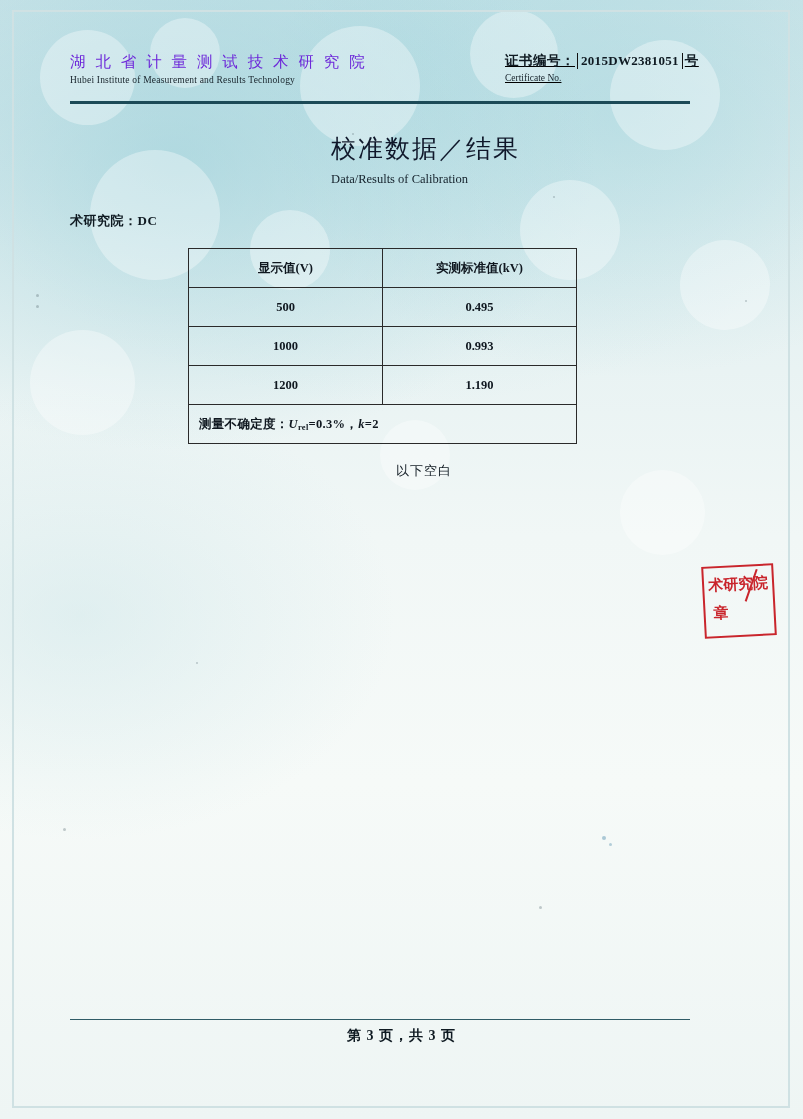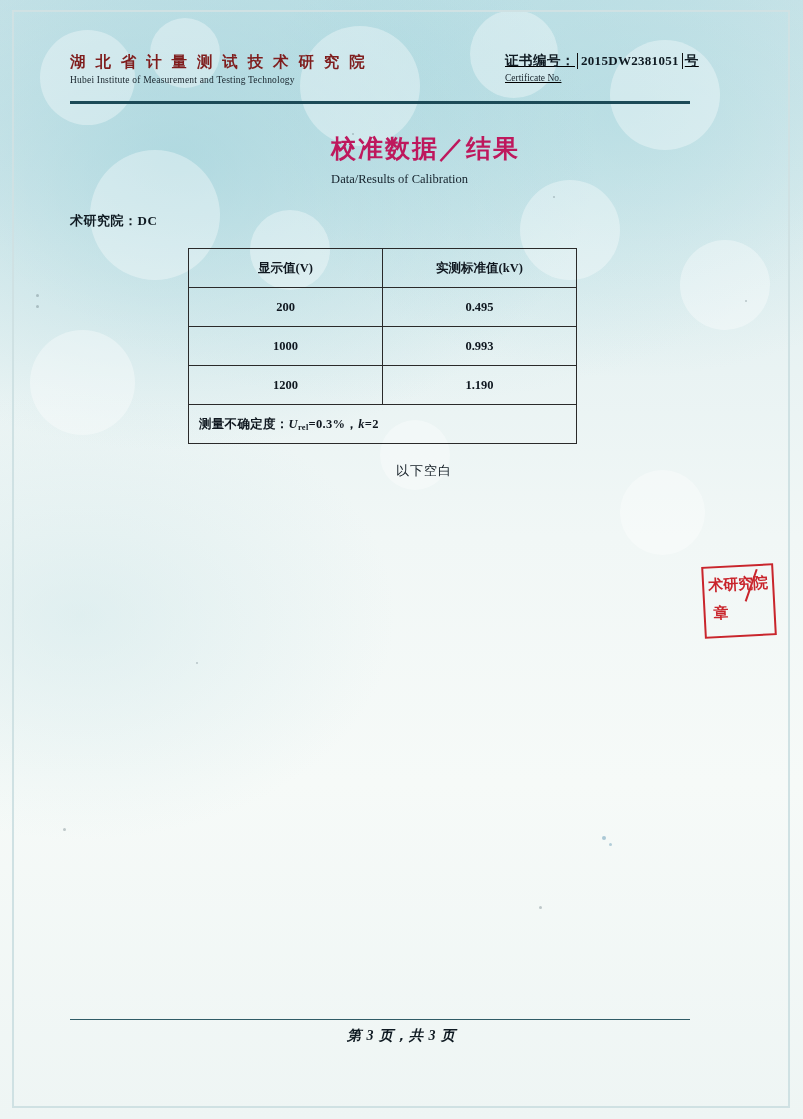--- a/index.html
+++ b/index.html
@@ -62,24 +62,24 @@
   }
 
   .header {
     position: absolute;
     left: 70px;
     top: 52px;
     width: 660px;
   }
   .inst-cn {
     font-family: "Liberation Serif", serif;
-    font-weight: bold;
+    font-weight: normal;
     font-size: 15.5px;
     letter-spacing: 3px;
-    color: #7f1d1d;
+    color: #6d28d9;
     white-space: nowrap;
   }
   .inst-en {
     font-family: "Liberation Serif", serif;
     font-size: 9.5px;
     color: #16222a;
     margin-top: 2px;
     letter-spacing: 0.2px;
   }
 
@@ -121,24 +121,24 @@
     height: 3px;
     background: #1c4a57;
   }
 
   .title-cn {
     position: absolute;
     top: 132px;
     left: 0; right: 0;
     text-align: center;
     font-family: "Liberation Serif", serif;
-    font-weight: bold;
+    font-weight: normal;
     font-size: 25px;
     letter-spacing: 2px;
-    color: #be185d;
+    color: #0f172a;
     margin-left: 48px;
   }
   .title-en {
     position: absolute;
     top: 172px;
     left: 0; right: 4px;
     text-align: center;
     font-size: 12.5px;
     color: #13202a;
   }
@@ -249,21 +249,20 @@
   }
   .footer-text {
     position: absolute;
     top: 1027px;
     left: 0; right: 0;
     text-align: center;
     font-size: 14px;
     font-weight: bold;
     letter-spacing: 1px;
     color: #0f1a22;
-    font-style: italic;
   }
 </style>
 </head>
 <body>
 
 <div id="page">
   <div class="blob" style="left:40px;  top:30px;  width:95px;  height:95px;"></div>
   <div class="blob" style="left:150px; top:18px;  width:70px;  height:70px;"></div>
   <div class="blob" style="left:300px; top:26px;  width:120px; height:120px;"></div>
   <div class="blob" style="left:470px; top:10px;  width:88px;  height:88px;"></div>
@@ -287,21 +286,21 @@
   <div class="speck" style="left:196px; top:662px; width:2px; height:2px;"></div>
   <div class="speck" style="left:745px; top:300px; width:2px; height:2px;"></div>
 </div>
 
 <div id="frame"></div>
 
 <div id="content">
 
   <div class="header">
     <div class="inst-cn">湖 北 省 计 量 测 试 技 术 研 究 院</div>
-    <div class="inst-en">Hubei Institute of Measurement and Testing Technology</div>
+    <div class="inst-en">Hubei Institute of Measurement and Results Technology</div>
 
     <div class="cert-block">
       <div class="cert-cn">
         <span>证书编号：</span><span class="cert-num">2015DW2381051</span><span>号</span>
       </div>
       <div class="cert-en">Certificate No.</div>
     </div>
   </div>
 
   <div class="rule"></div>
@@ -311,21 +310,21 @@
 
   <div class="section-label">术研究院：DC</div>
 
   <table id="data-table">
     <tbody>
         <tr>
       <th>显示值(V)</th>
       <th>实测标准值(kV)</th>
     </tr>
     <tr>
-      <td>200</td>
+      <td>500</td>
       <td>0.495</td>
     </tr>
     <tr>
       <td>1000</td>
       <td>0.993</td>
     </tr>
     <tr>
       <td>1200</td>
       <td>1.190</td>
     </tr>

